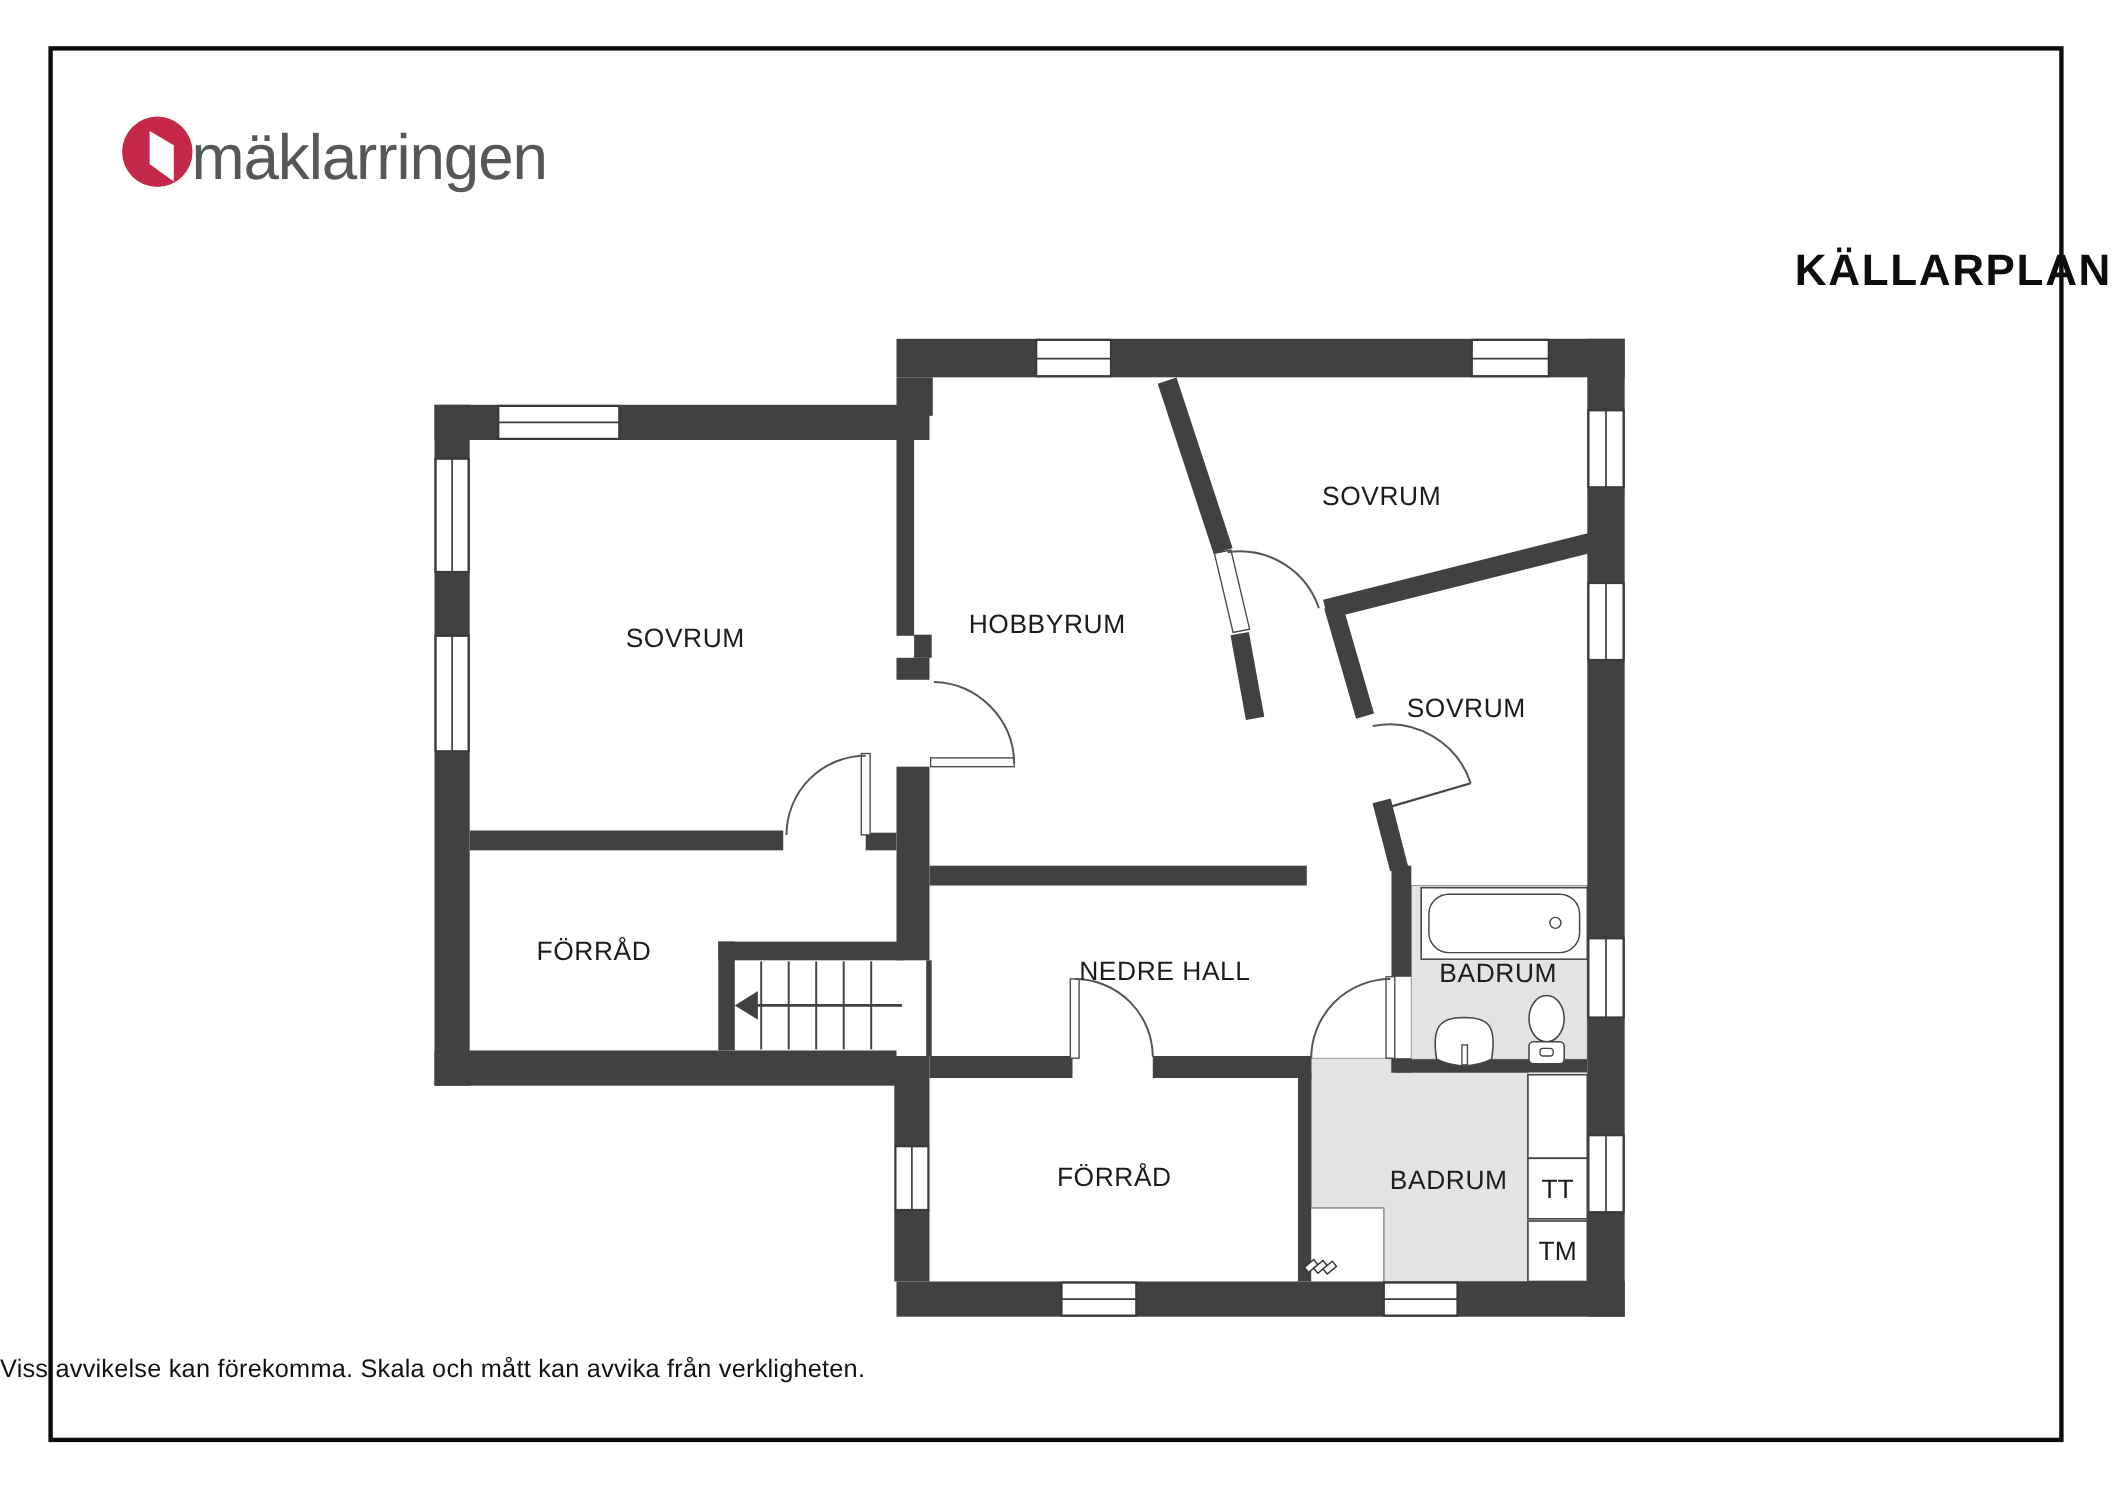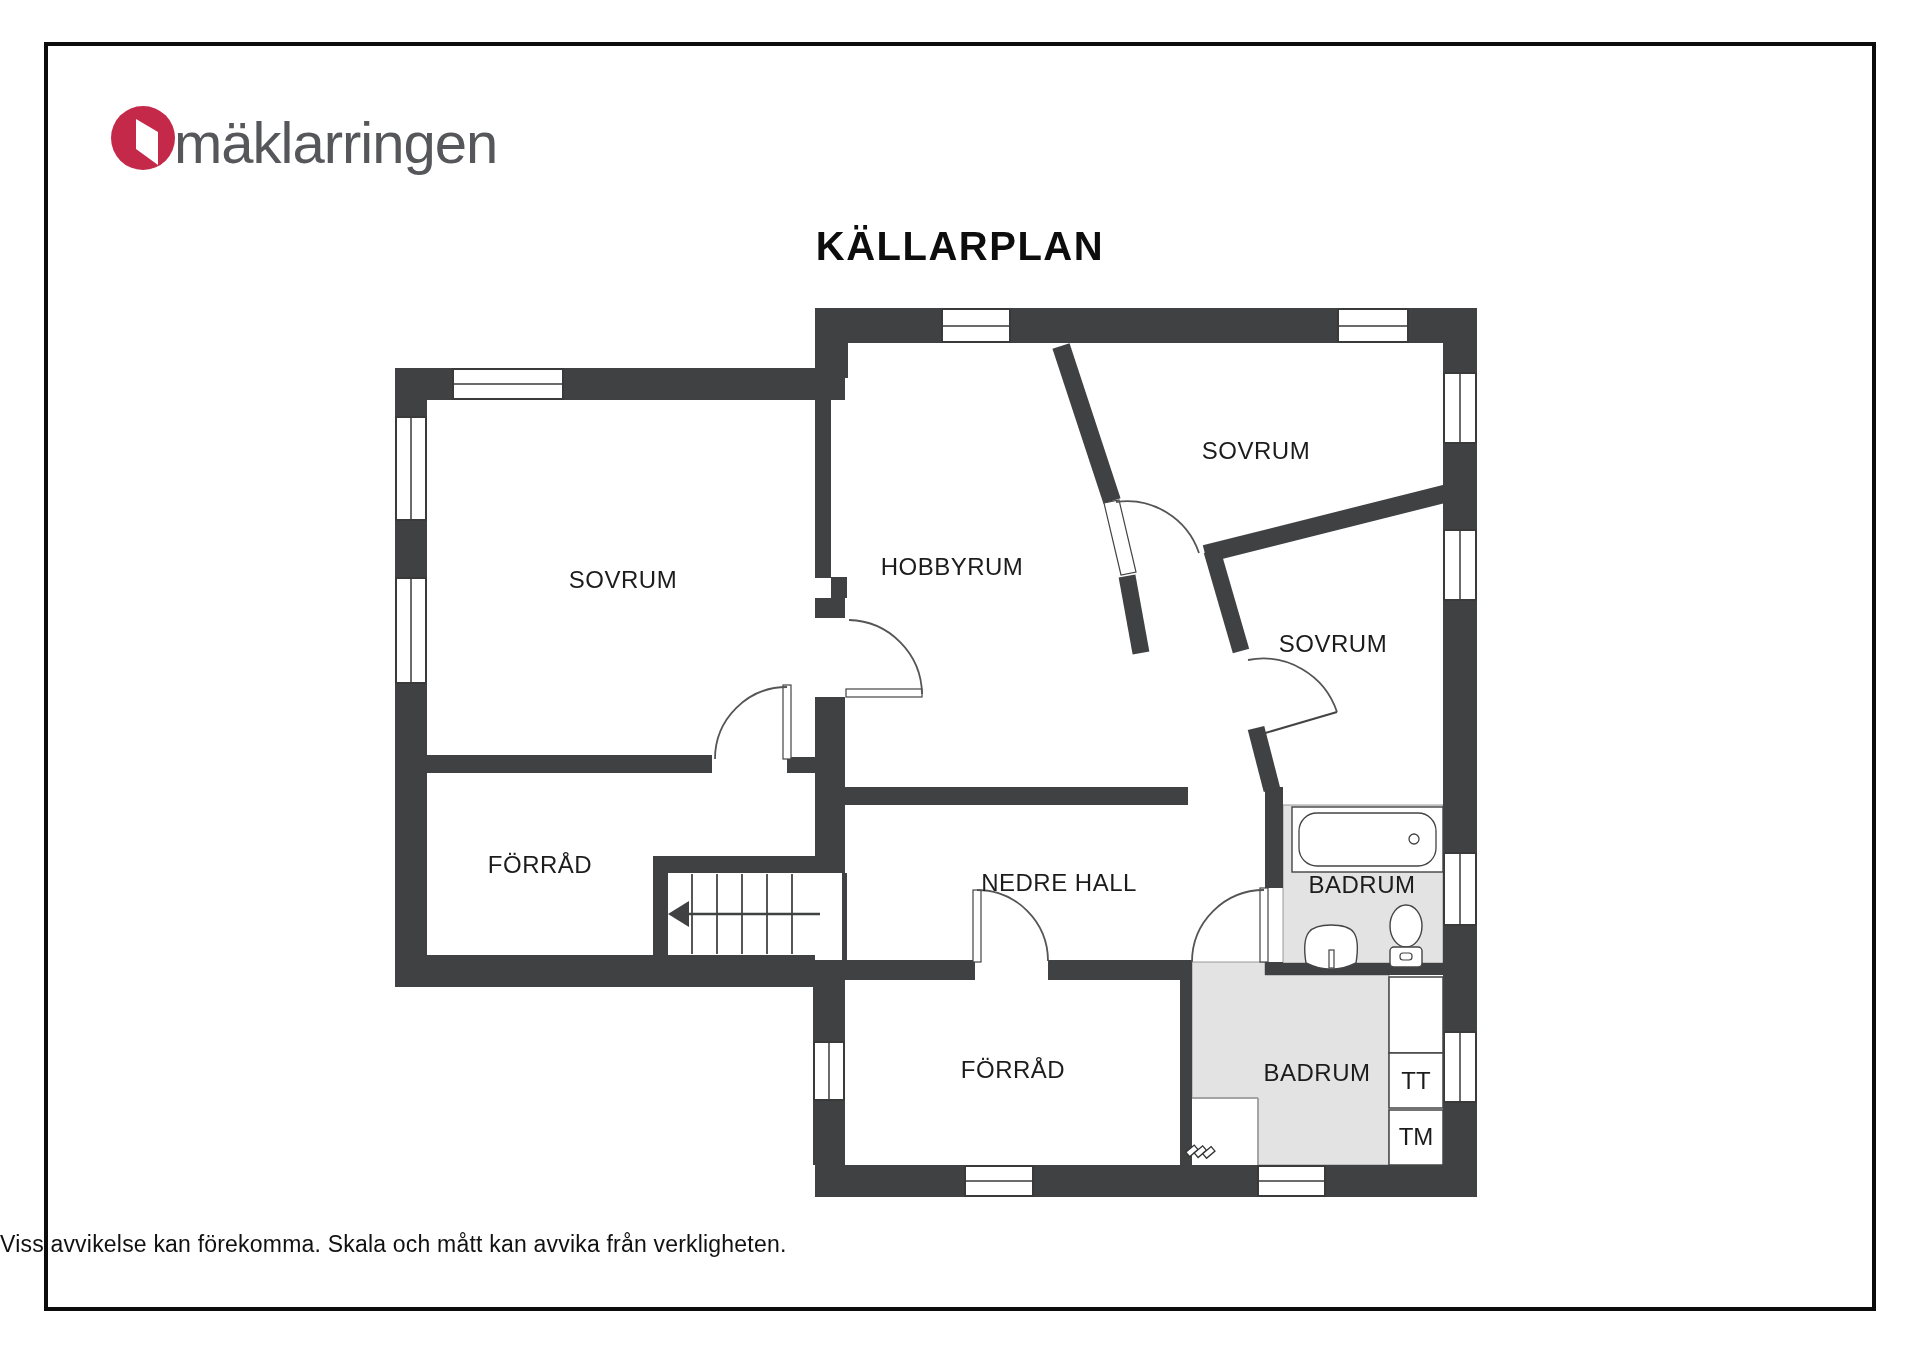--- a/index.html
+++ b/index.html
@@ -6,21 +6,21 @@
   .page{
     position:relative;width:1920px;height:1358px;background:#ffffff;overflow:hidden;
     font-family:"Liberation Sans","DejaVu Sans",sans-serif;
   }
   .frame{
     position:absolute;left:44px;top:42px;width:1832px;height:1269px;
     border:4px solid #0c0c0c;box-sizing:border-box;
   }
   .logo{position:absolute;left:110px;top:95px;}
   .title{
-    position:absolute;left:0;top:224px;width:100%;text-align:center;
+    position:absolute;left:0;top:224px;width:100%;text-align:right;
     font-size:40px;font-weight:700;letter-spacing:1.5px;color:#0d0d0d;
   }
   .disclaimer{
     position:absolute;left:0;top:1231px;width:100%;text-align:left;
     font-size:23px;color:#111;letter-spacing:0.2px;
   }
   .plan{position:absolute;left:0;top:0;}
   text.room{
     font-family:"Liberation Sans","DejaVu Sans",sans-serif;
     font-size:24px;fill:#1c1c1c;letter-spacing:0.5px;text-anchor:middle;

